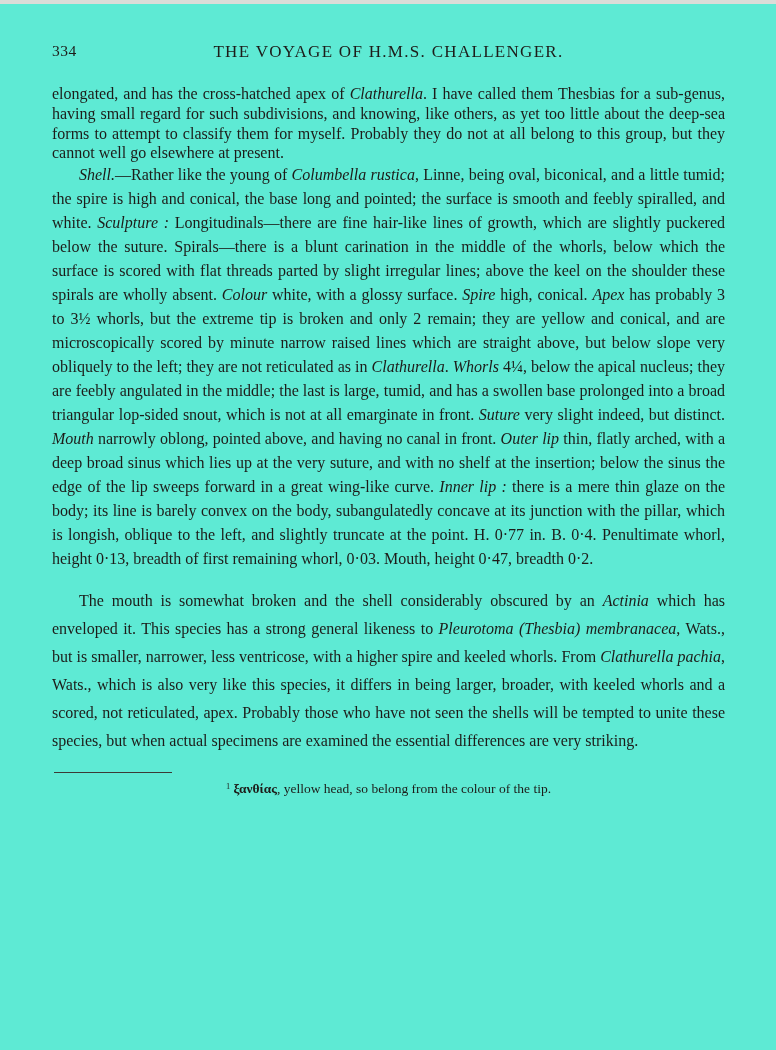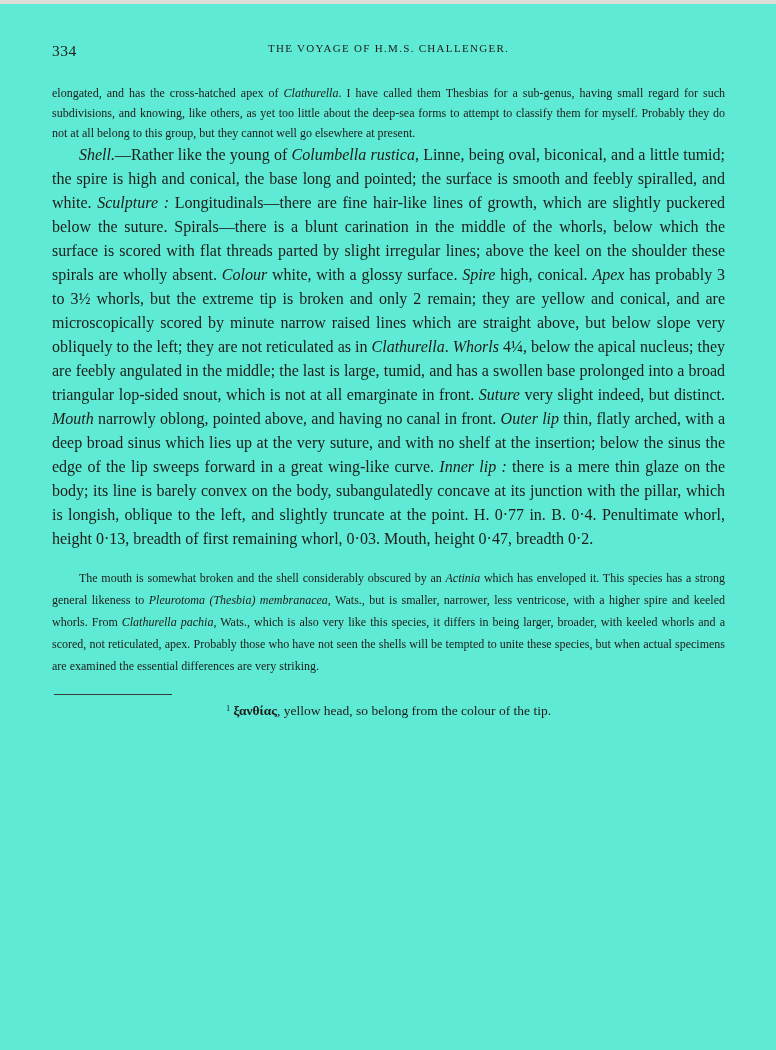--- a/index.html
+++ b/index.html
@@ -15,35 +15,35 @@
     position: relative;
     overflow: hidden;
   }
   .header { position: relative; height: 22px; margin-bottom: 22px; }
   .page-num {
     position: absolute; left: 0; top: 2px;
     font-size: 15.5px; letter-spacing: 0.5px;
   }
   .running-title {
     text-align: center;
-    font-size: 11px;
+    font-size: 17px;
     letter-spacing: 1.3px;
     padding-top: 2px;
   }
   p { margin: 0; text-align: justify; }
   .it { font-style: italic; }
   .greek { font-weight: bold; }
   sup { font-size: 0.62em; line-height: 0; vertical-align: baseline; position: relative; top: -0.5em; }
-  .small { font-size: 12px; line-height: 19.8px; }
+  .small { font-size: 16px; line-height: 19.8px; }
   .main  { font-size: 16px; line-height: 24px; }
   .indent { text-indent: 27px; }
   .heading { margin-top: 46px; margin-bottom: 11px; text-align: left; font-size: 16.5px; }
   .station { margin-bottom: 9px; line-height: 24px; }
   .desc { margin-bottom: 16px; }
-  .remarks { line-height: 22px; margin-bottom: 0; }
+  .remarks { line-height: 28px; margin-bottom: 0; }
   .footnote-rule {
     width: 118px;
     border: none;
     border-top: 1.5px solid #3c3a36;
     margin: 17px 0 7px 2px;
   }
   .footnote {
     text-align: center;
     font-size: 13.5px;
     line-height: 18px;

